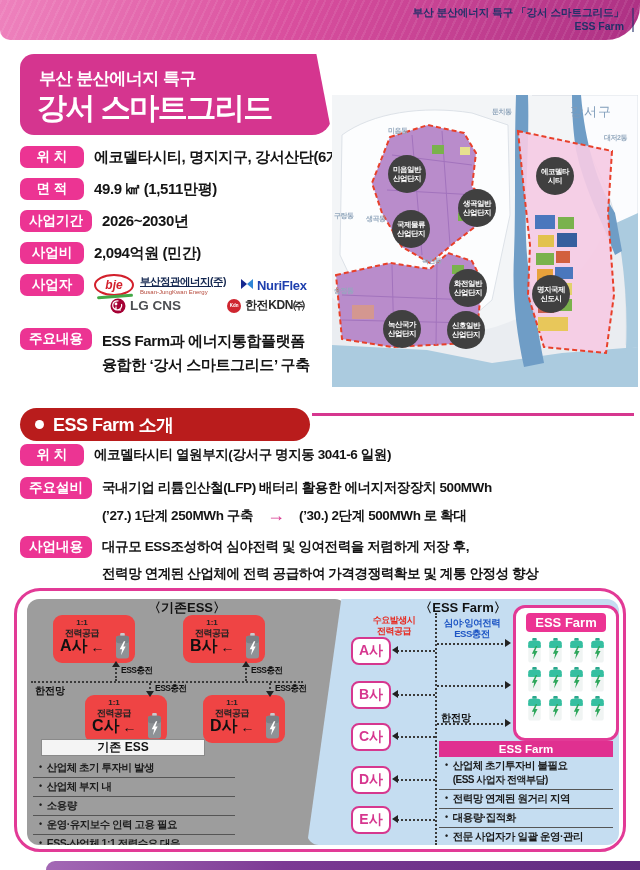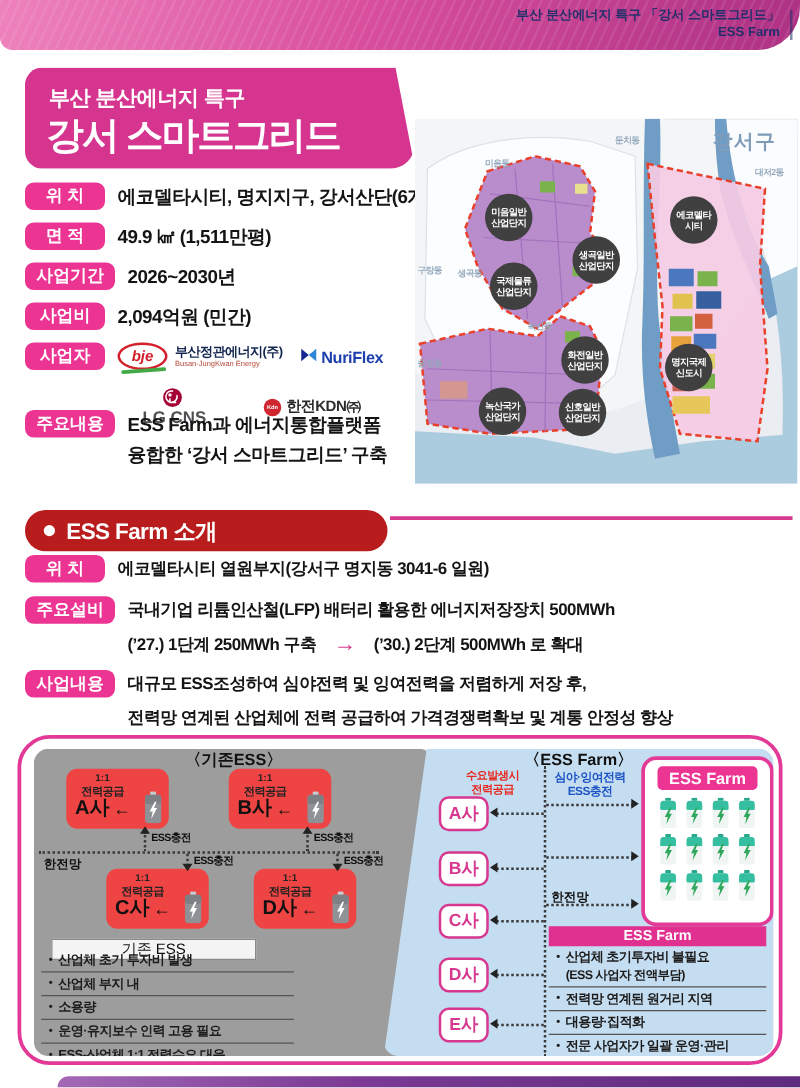--- a/index.html
+++ b/index.html
@@ -25,45 +25,45 @@
   .title-main { position:absolute; left:17px; top:34px; color:#fff; font-size:30px; font-weight:800; letter-spacing:-1.5px; }
 
   
   .row { position:absolute; left:20px; display:flex; align-items:flex-start; gap:10px; }
   .badge { display:inline-flex; justify-content:center; min-width:64px; padding:2px 9px;
     background:#ec3493; color:#fff; font-weight:800; font-size:13.5px; border-radius:7px; white-space:nowrap; }
   .val { font-size:15px; font-weight:800; color:#141414; letter-spacing:-0.4px; margin-top:2px; white-space:nowrap; }
   .val2 { font-size:13.5px; font-weight:800; color:#141414; letter-spacing:-0.4px; margin-top:2px; white-space:nowrap; }
 
   
-  .logos { display:flex; flex-direction:column; gap:14px; margin-top:0; }
+  .logos { display:flex; flex-direction:column; gap:1px; margin-top:0; }
   .logo-row { display:flex; align-items:center; }
   .bje-oval { position:relative; width:40px; height:22px; border:2.5px solid #d3202c; border-radius:50%;
     display:flex; align-items:center; justify-content:center; color:#d3202c; font-weight:800; font-style:italic; font-size:12px; }
   .bje-oval:after { content:""; position:absolute; left:1px; bottom:-4px; width:36px; height:3px; background:#43a947; border-radius:2px; transform:rotate(-4deg); }
   .bje-names { margin-left:6px; display:flex; flex-direction:column; }
-  .bje-name { font-size:10.5px; font-weight:800; color:#13264f; letter-spacing:-0.5px; }
+  .bje-name { font-size:10.5px; font-weight:800; color:#13264f; letter-spacing:-0.5px;text-decoration:underline; }
   .bje-sub { font-size:6px; color:#b5483a; }
   .nuri { display:flex; align-items:flex-start; margin-left:14px; }
   .nuri-text { font-size:13px; font-weight:800; color:#1e3fae; margin-left:3px; letter-spacing:-0.3px; }
-  .lg { display:flex; align-items:center; margin-left:16px;flex-direction:column; }
+  .lg { display:flex; align-items:center; margin-left:16px; }
   .lg-text { font-size:13.5px; font-weight:800; color:#4d4f53; margin-left:4px; }
   .kdn { display:flex; align-items:center; margin-left:46px; }
   .kdn-text { font-size:12px; font-weight:800; color:#2b2b2b; margin-left:4px; letter-spacing:-0.4px; }
   .kdn-circle { width:14px; height:14px; border-radius:50%; background:#cf2630; color:#fff;
     display:flex; align-items:center; justify-content:center; font-size:4.5px; font-weight:800; }
   .content-lines { font-size:15px; font-weight:800; color:#141414; letter-spacing:-0.4px; line-height:24px; margin-top:1px; }
 
   
   .map { left:332px; top:95px; width:306px; height:292px; }
   .zone-chip { position:absolute; width:38px; height:38px; border-radius:50%; background:#404040;
     color:#fff; font-size:7.5px; font-weight:800; display:flex; flex-direction:column;
     align-items:center; justify-content:center; line-height:9px; letter-spacing:-0.5px; text-align:center; }
   .town { position:absolute; font-size:7px; color:#93a8bd; font-weight:700; letter-spacing:-0.5px; }
-  .district { position:absolute; font-size:16px; color:#7f9cba; font-weight:700; letter-spacing:1px; }
+  .district { position:absolute; font-size:13px; color:#7f9cba; font-weight:400; letter-spacing:1px; }
 
   
   .pill { left:20px; top:408px; width:290px; height:33px; background:#b91c1c; border-radius:17px;
     display:flex; align-items:center; color:#fff; font-size:18px; font-weight:800; padding-left:15px; letter-spacing:-0.5px; }
   .pill .dot { width:9px; height:9px; border-radius:50%; background:#fff; margin-right:9px; }
   .pill-line { left:312px; top:413px; width:322px; height:2.5px; background:#d6378f; }
 
   
   .arrow-pink { color:#d6378f; font-weight:800; font-size:18px; margin:0 14px; line-height:18px; }
   .phase-line { display:flex; align-items:center; margin-top:8px; }
@@ -85,21 +85,21 @@
   .hline { position:absolute; border-top:2px dotted #3a3a3a; }
   .vline { position:absolute; border-left:2px dotted #3a3a3a; }
   .grid-label { position:absolute; font-size:10px; font-weight:800; color:#111; }
   .charge { position:absolute; font-size:8.5px; font-weight:800; color:#111; letter-spacing:-0.5px; }
   .tri { position:absolute; width:0; height:0; }
   .tri.up { border-left:4px solid transparent; border-right:4px solid transparent; border-bottom:6px solid #222; }
   .tri.down { border-left:4px solid transparent; border-right:4px solid transparent; border-top:6px solid #222; }
   .tri.left { border-top:4px solid transparent; border-bottom:4px solid transparent; border-right:6px solid #222; }
   .tri.right { border-top:4px solid transparent; border-bottom:4px solid transparent; border-left:6px solid #222; }
   .list-header-gray { position:absolute; left:14px; top:140px; width:164px; height:17px; background:#f4f4f4;
-    border:1px solid #8a8a8a; display:flex; align-items:center; justify-content:center; font-size:12px; font-weight:400; color:#111;margin-top:12px; }
+    border:1px solid #8a8a8a; display:flex; align-items:center; justify-content:center; font-size:12px; font-weight:700; color:#111; }
   .ess-list { position:absolute; display:flex; flex-direction:column; }
   .ess-list .it { border-bottom:1.5px solid #555; font-size:10.5px; font-weight:800; color:#1c1c1c;
     letter-spacing:-0.5px; padding:2px 0 2px 2px; display:flex; align-items:flex-start; }
   .ess-list .it:before { content:"•"; font-size:9px; margin:1px 5px 0 4px; }
   .it .two { display:flex; flex-direction:column; }
   .it .sub { font-size:10px; }
   .co-box2 { position:absolute; left:44px; width:40px; height:28px; background:#fff; border:2.5px solid #d6378f;
     border-radius:8px; display:flex; align-items:center; justify-content:center; color:#d6378f; font-size:14px; font-weight:800; }
   .demand { position:absolute; left:54px; top:16px; width:66px; text-align:center; color:#e8281e;
     font-size:9px; font-weight:800; line-height:10.5px; letter-spacing:-0.5px; }

